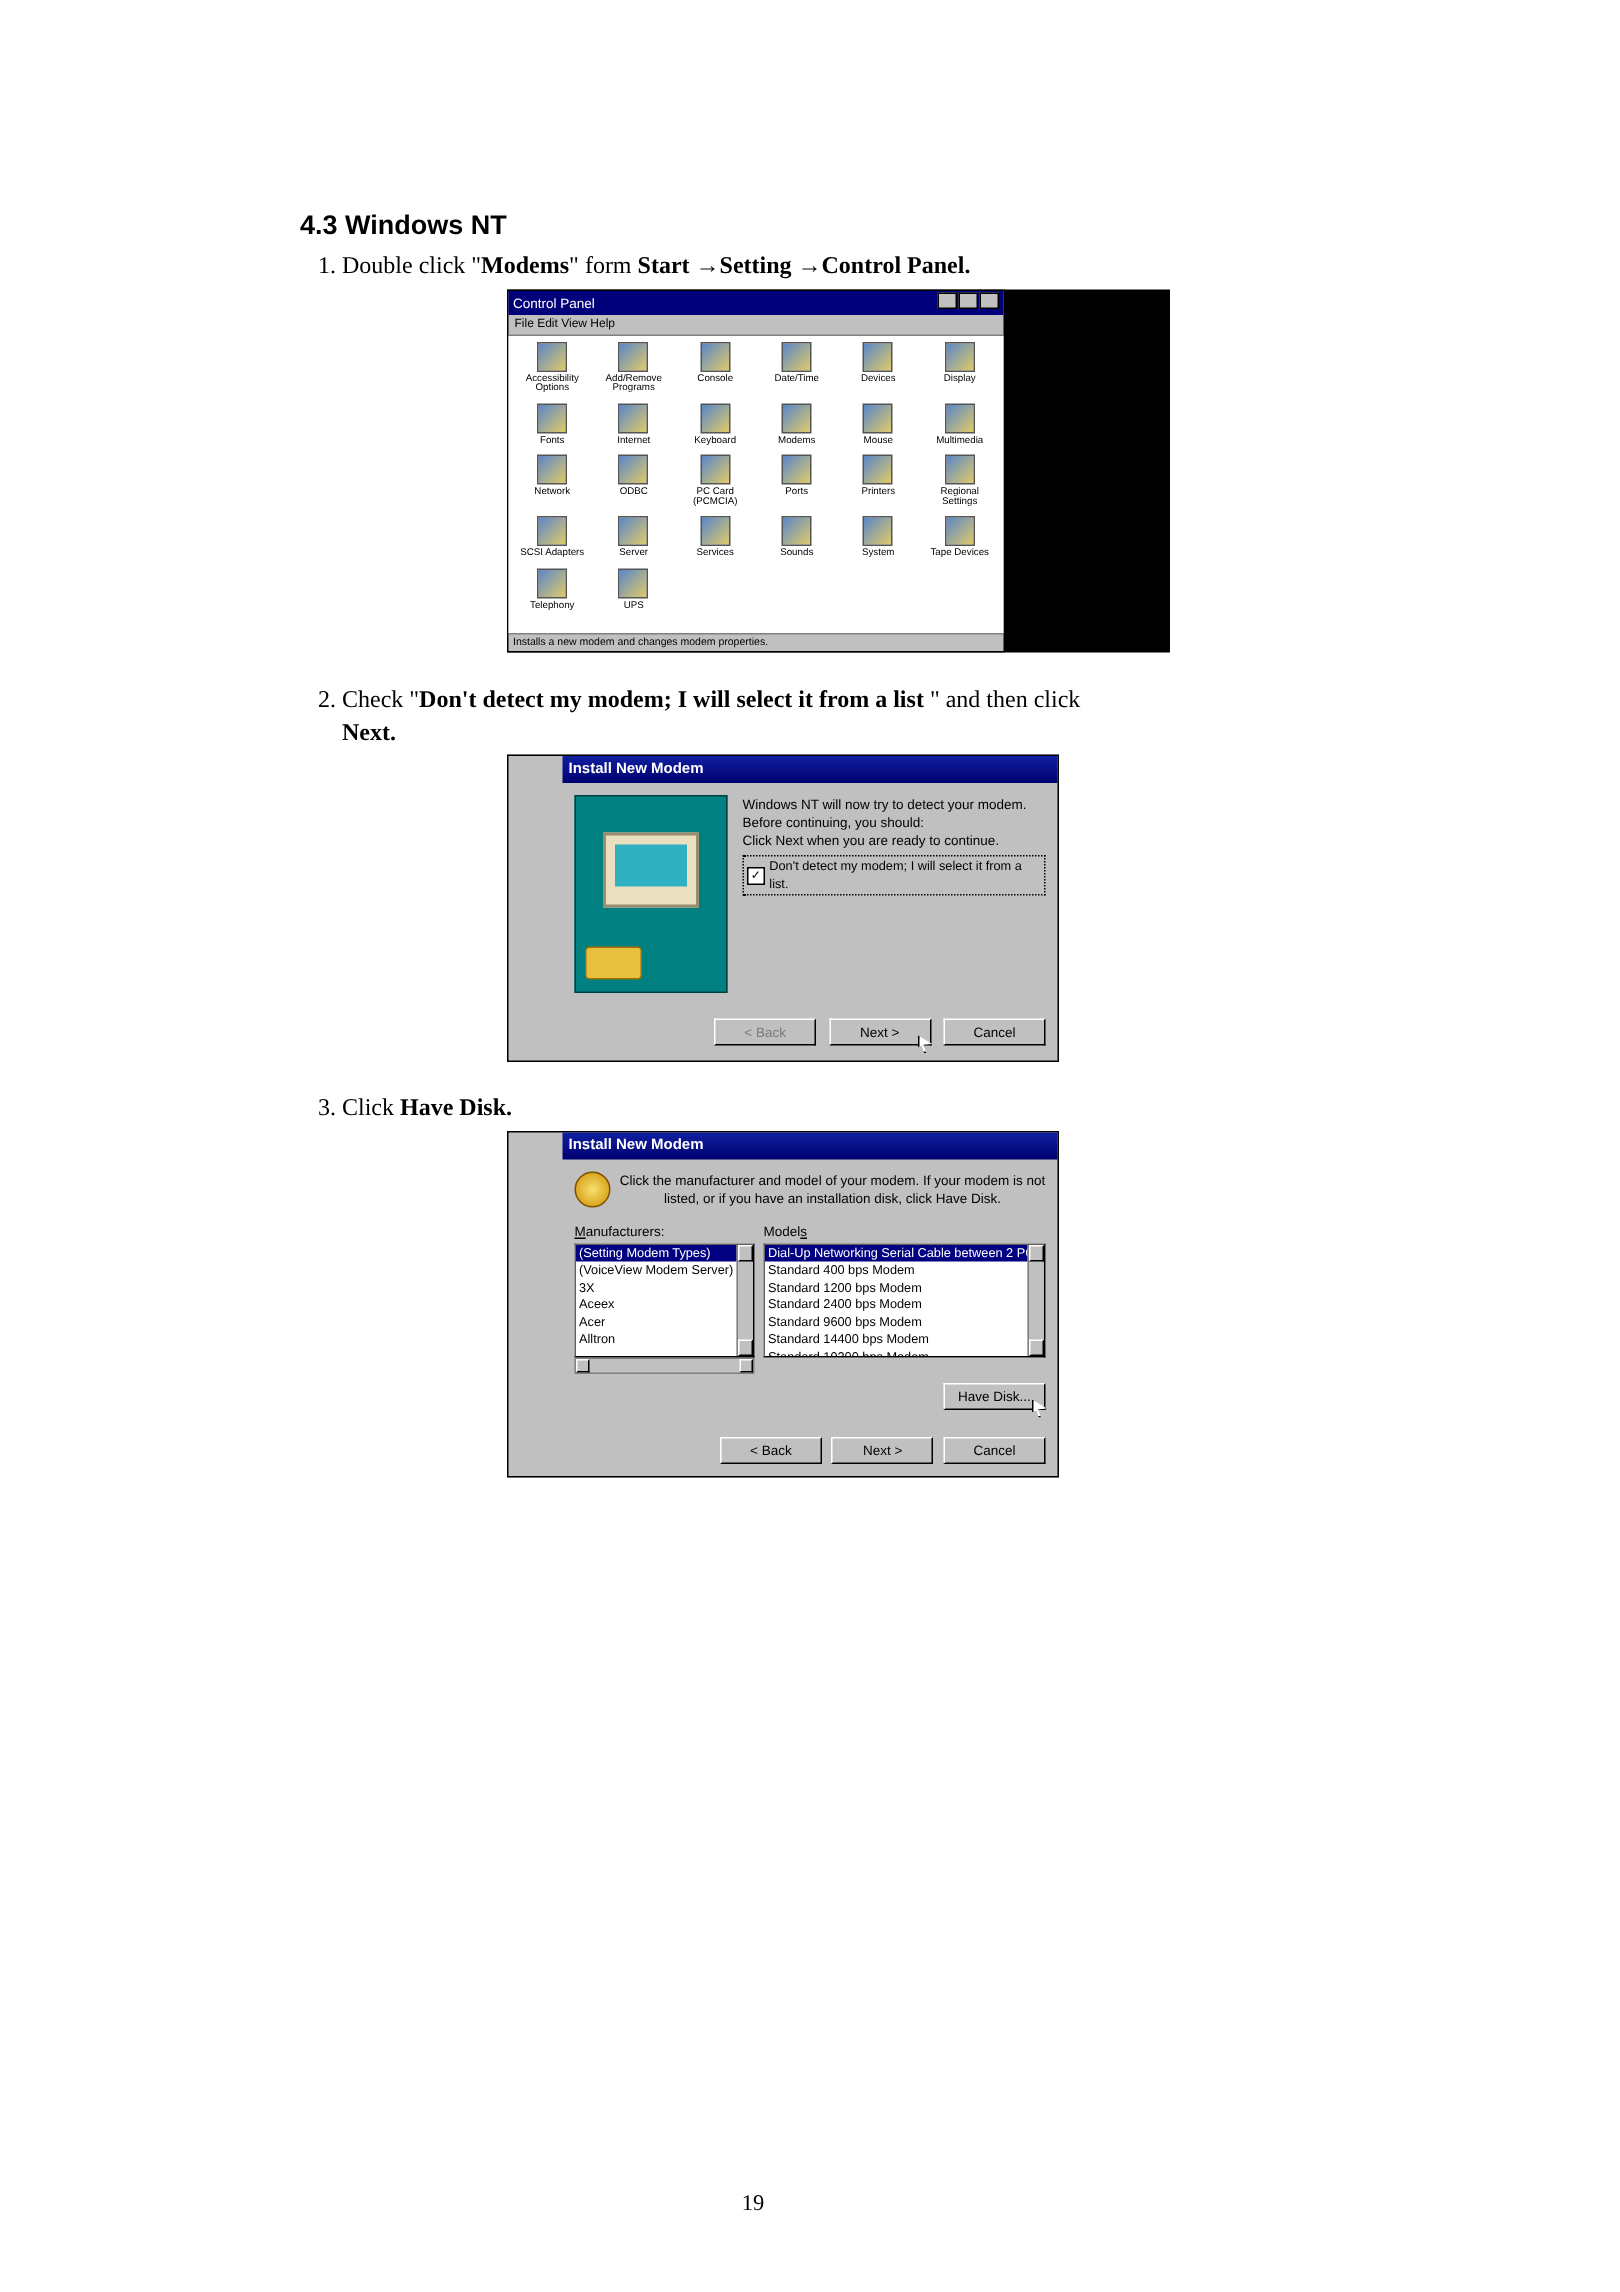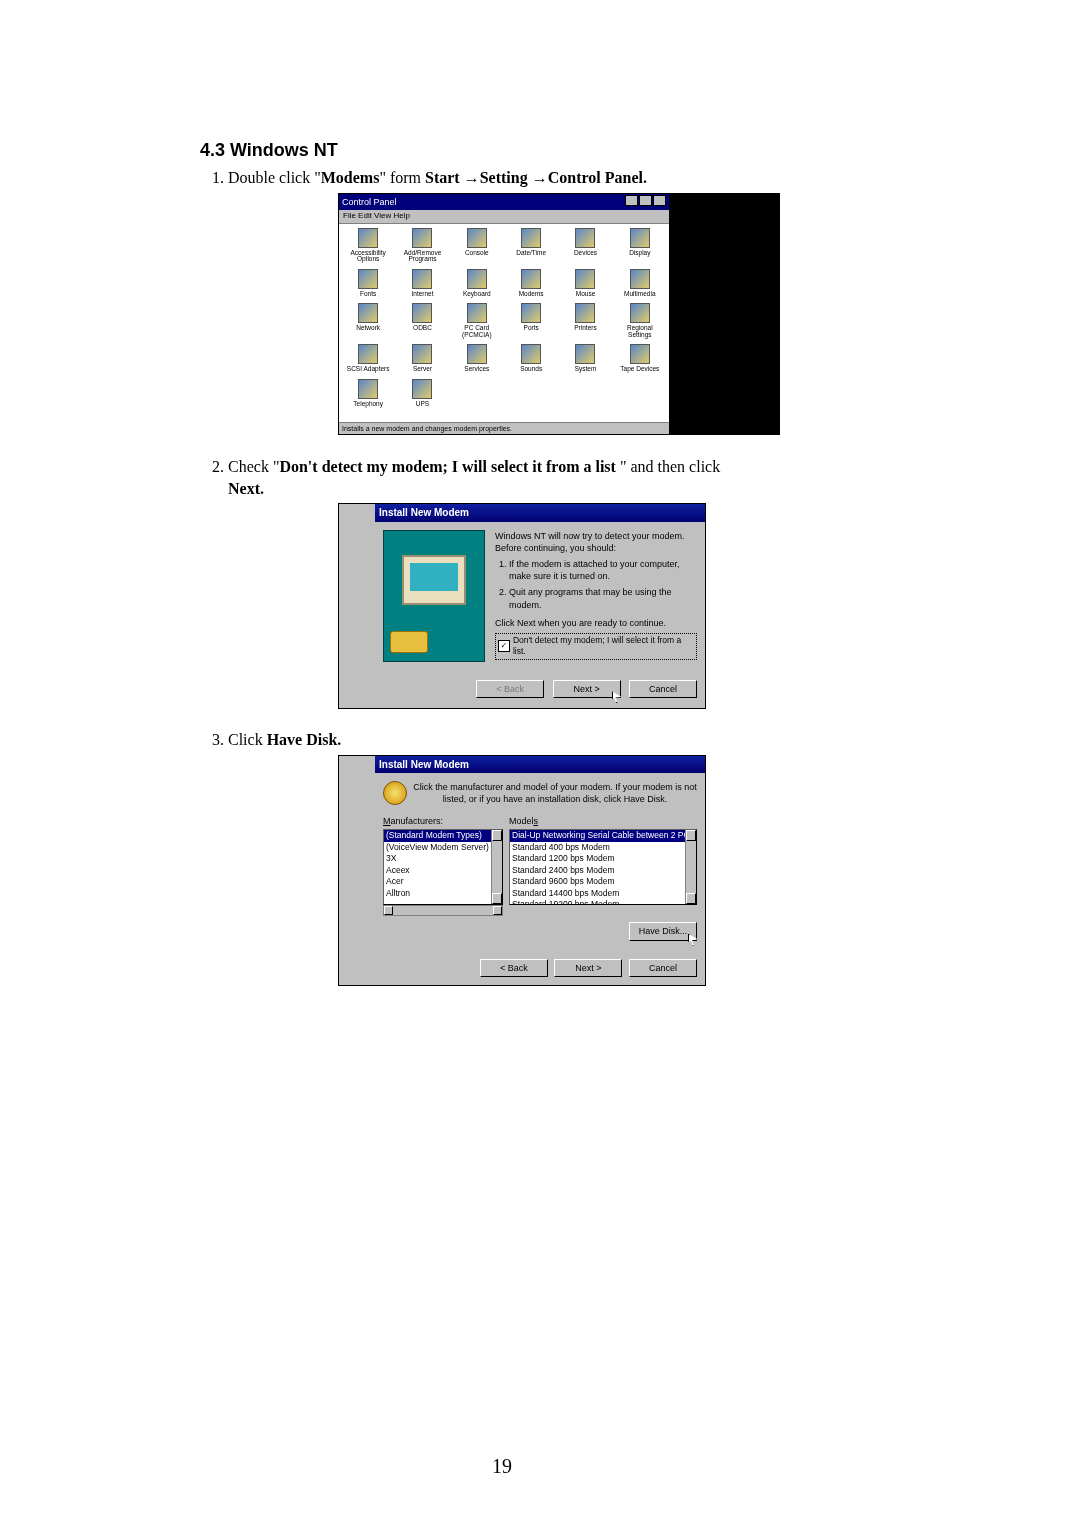--- a/index.html
+++ b/index.html
@@ -241,21 +241,21 @@
     border:1px solid #808080;
     display:flex; justify-content:space-between;
   }
   .hscroll span{ width:9px; height:100%; background:#c0c0c0; border:1px solid #000; border-top-color:#fff; border-left-color:#fff; box-sizing:border-box;}
   .havedisk-row{ text-align:right; margin:6px 0 18px 0;}
   .pagenum {
     position:absolute;
     bottom:50px;
     left:0; right:0;
     text-align:center;
-    font-size:20px;
+    font-size:15px;
   }
 </style>
 </head>
 <body>
 
 <div class="page">
 
   <h2 class="section">4.3 Windows NT</h2>
 
   <ol class="steps">
@@ -314,24 +314,20 @@
           <div class="wiz-title">Install New Modem</div>
           <div class="wiz-body">
             <div class="wiz-illus">
               <div class="monitor">
                   <div class="screen"></div>
                 </div>
               <div class="phone"></div>
             </div>
             <div class="wiz-text">
               <div>Windows NT will now try to detect your modem.  Before continuing, you should:</div>
-              <ol>
-                <li>If the modem is attached to your computer, make sure it is turned on.</li>
-                <li>Quit any programs that may be using the modem.</li>
-              </ol>
               <div>Click Next when you are ready to continue.</div>
               <div class="chk-row">
                 <span class="chk">✓</span>
                 <span>Don't detect my modem; I will select it from a list.</span>
               </div>
             </div>
           </div>
           <div class="wiz-btns">
             <span class="wbtn disabled">&lt; Back</span>
             <span class="wbtn cursor">Next &gt;</span>
@@ -350,21 +346,21 @@
           <div class="wizB-body">
             <div class="wizB-top">
               <div class="wizB-ico"></div>
               <div style="flex:1">Click the manufacturer and model of your modem. If your modem is not listed, or if you have an installation disk, click Have Disk.</div>
             </div>
             <div class="two-col">
               <div class="listbox" style="flex:0 0 120px">
                 <div class="listlabel"><u>M</u><span>anufacturers:</span></div>
                 <div class="listinner">
                   <div id="manu-list">
-                      <div class="opt sel">(Standard Modem Types)</div>
+                      <div class="opt sel">(Setting Modem Types)</div>
                       <div class="opt">(VoiceView Modem Server)</div>
                       <div class="opt">3X</div>
                       <div class="opt">Aceex</div>
                       <div class="opt">Acer</div>
                       <div class="opt">Alltron</div>
                     </div>
                   <div class="scroll"></div>
                 </div>
                 <div class="hscroll">
                     <span></span>

